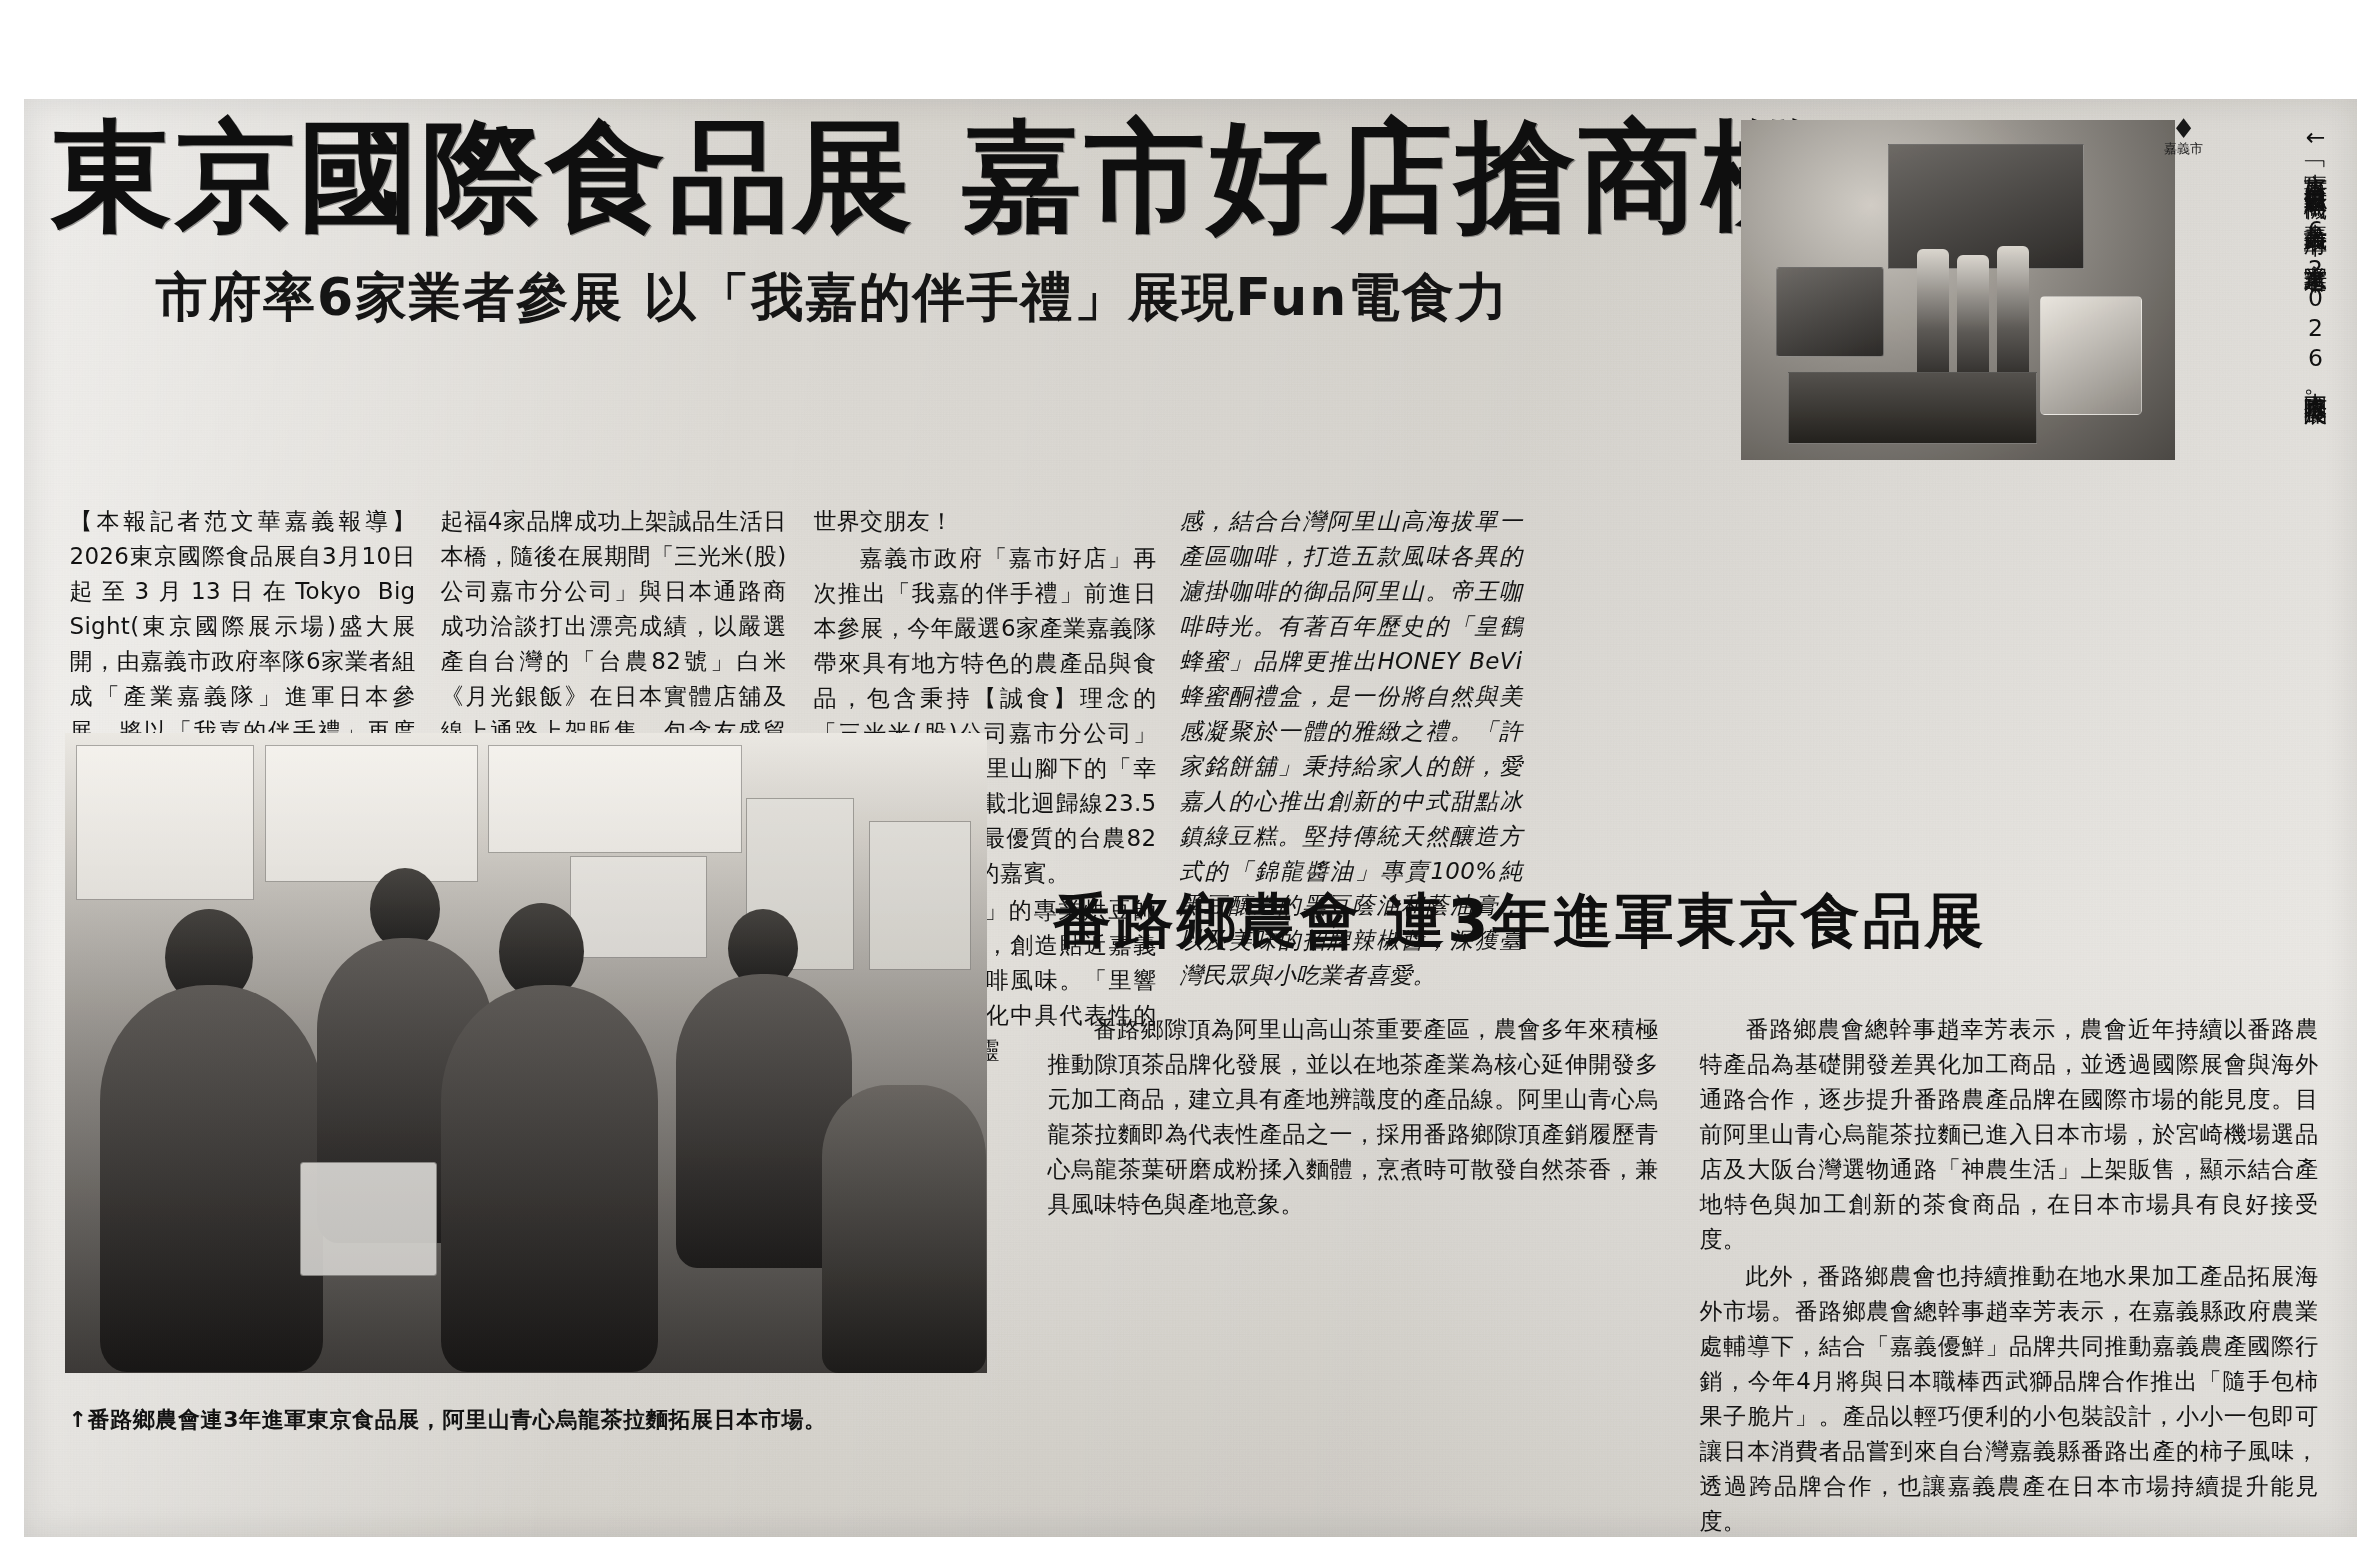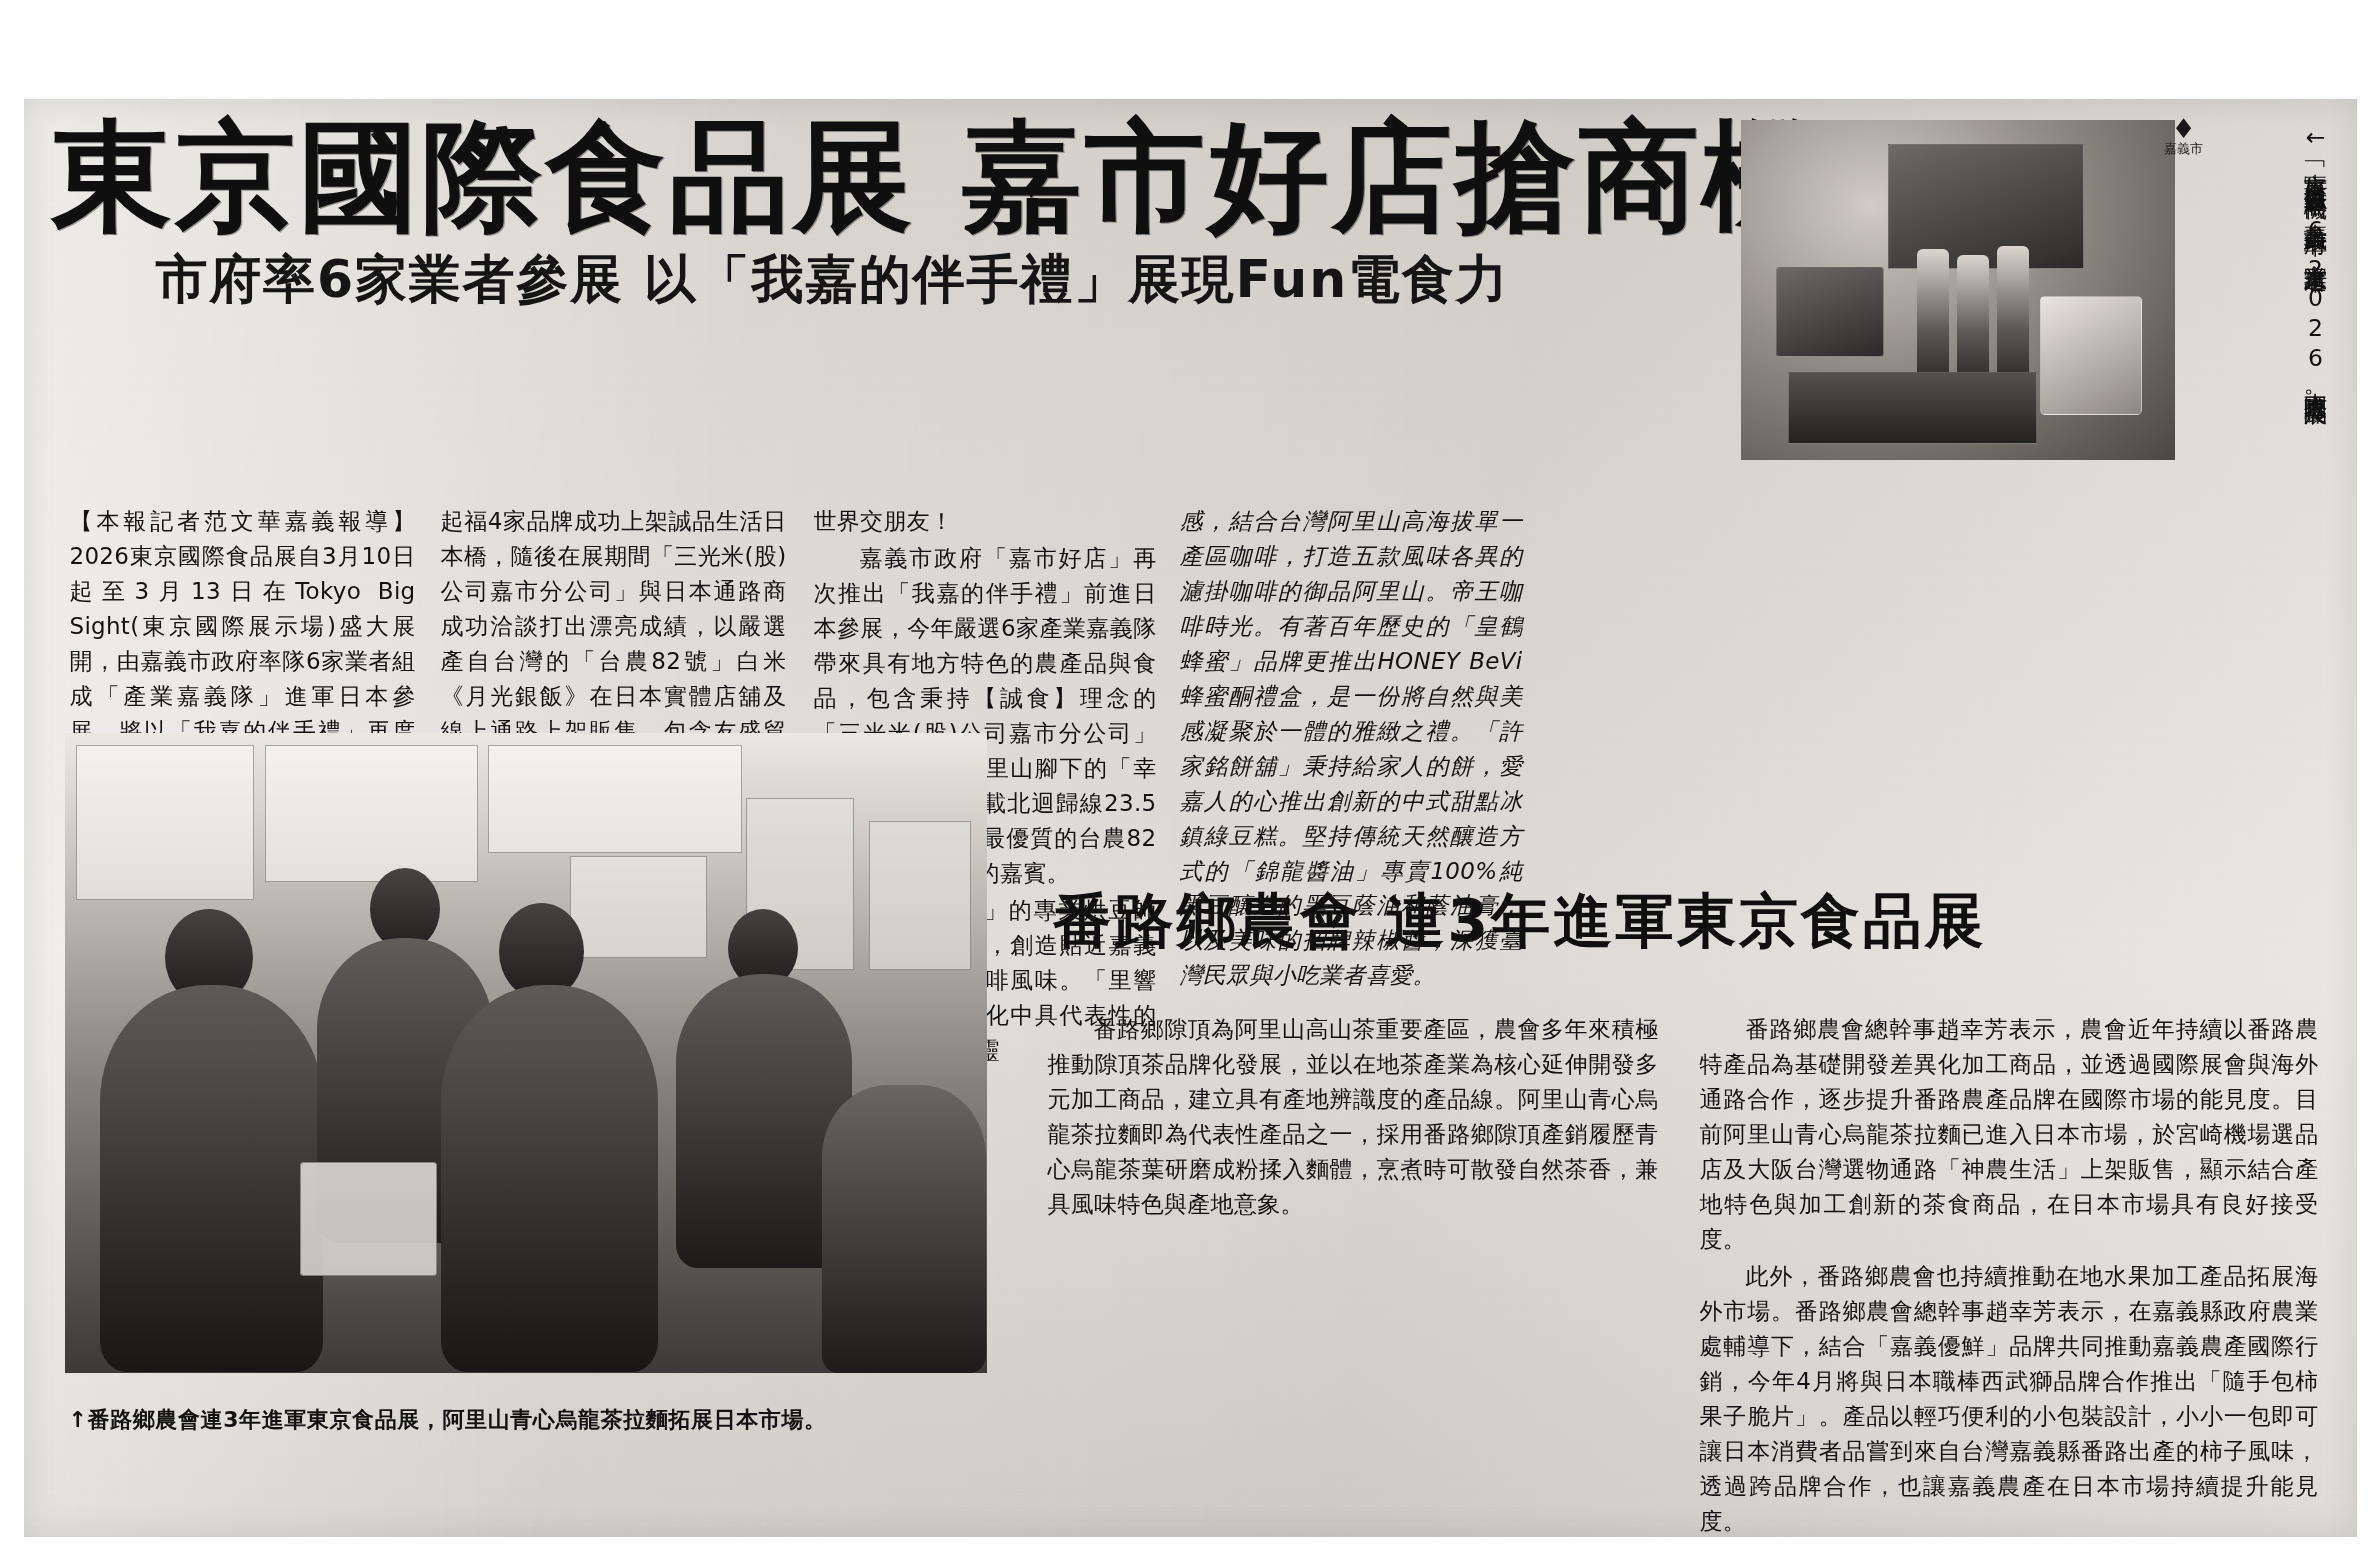--- a/index.html
+++ b/index.html
@@ -66,21 +66,21 @@
     line-height: 1.0;
     font-weight: bold;
     color: #111111;
     letter-spacing: 3.5px;
     font-family: "DejaVu Sans", sans-serif;
     text-shadow: 1.2px 1.2px 0 rgba(0,0,0,0.35);
     white-space: nowrap;
   }
   .subhead {
     position: absolute;
-    top: 153px;
+    top: 171px;
     left: 132px;
     width: 1550px;
     font-size: 52px;
     line-height: 1.05;
     font-weight: bold;
     color: #171717;
     letter-spacing: 1.8px;
     white-space: nowrap;
   }
   

